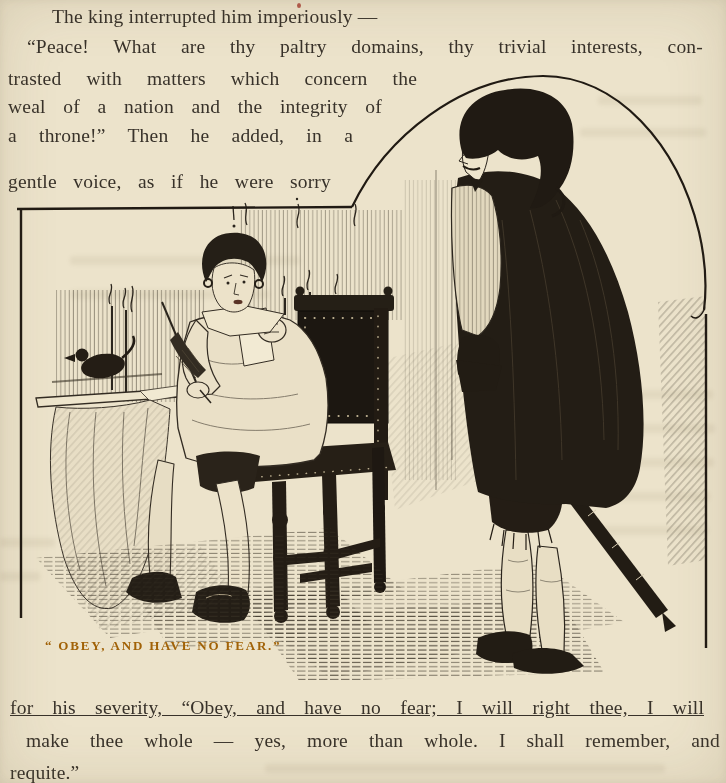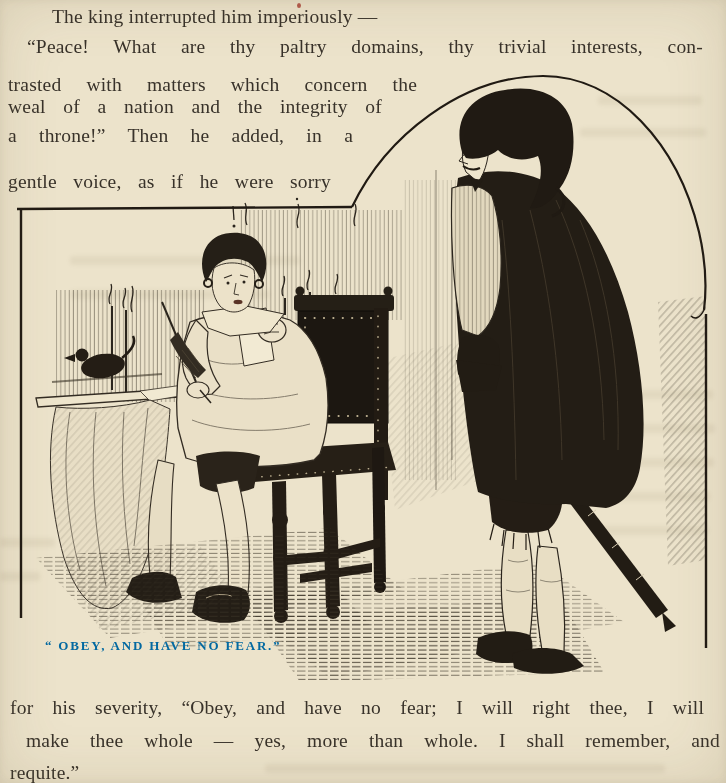--- a/index.html
+++ b/index.html
@@ -20,32 +20,32 @@
     font-size:19.5px;line-height:27px;
     letter-spacing:.2px;white-space:nowrap;
   }
   .just{
     white-space:normal;
     text-align:justify;text-align-last:justify;
   }
   
   .t0{top:3px;  left:52px;}
   .t1{top:33px; left:27px; width:676px;}
-  .t2{top:71px; left:8px;  width:409px;}
+  .t2{top:65px; left:8px;  width:409px;}
   .t3{top:93px; left:8px;  width:374px;}
   .t4{top:122px;left:8px;  width:345px;}
   .t5{top:152px;left:8px;  width:323px;margin-top:16px;}
   
-  .b0{top:694px;left:10px; width:694px;}
+  .b0{top:694px;left:10px; width:694px;text-decoration:underline;}
   .b1{top:727px;left:26px; width:694px;}
   .b2{top:759px;left:10px;}
   .caption{
     position:absolute;z-index:3;left:45px;top:638px;
     font-size:13px;font-weight:bold;letter-spacing:1.8px;
-    color:#0369a1;white-space:nowrap;
+    color:#a16207;white-space:nowrap;
   }
   .engraving{position:absolute;left:0;top:60px;z-index:1;}
   .ghost{
     position:absolute;z-index:0;height:9px;border-radius:3px;
     background:#7d6f4e;opacity:.09;filter:blur(2px);
   }
   .speck{
     position:absolute;z-index:4;width:4px;height:5px;border-radius:50%;
     background:#a8392e;opacity:.8;filter:blur(.4px);
   }

